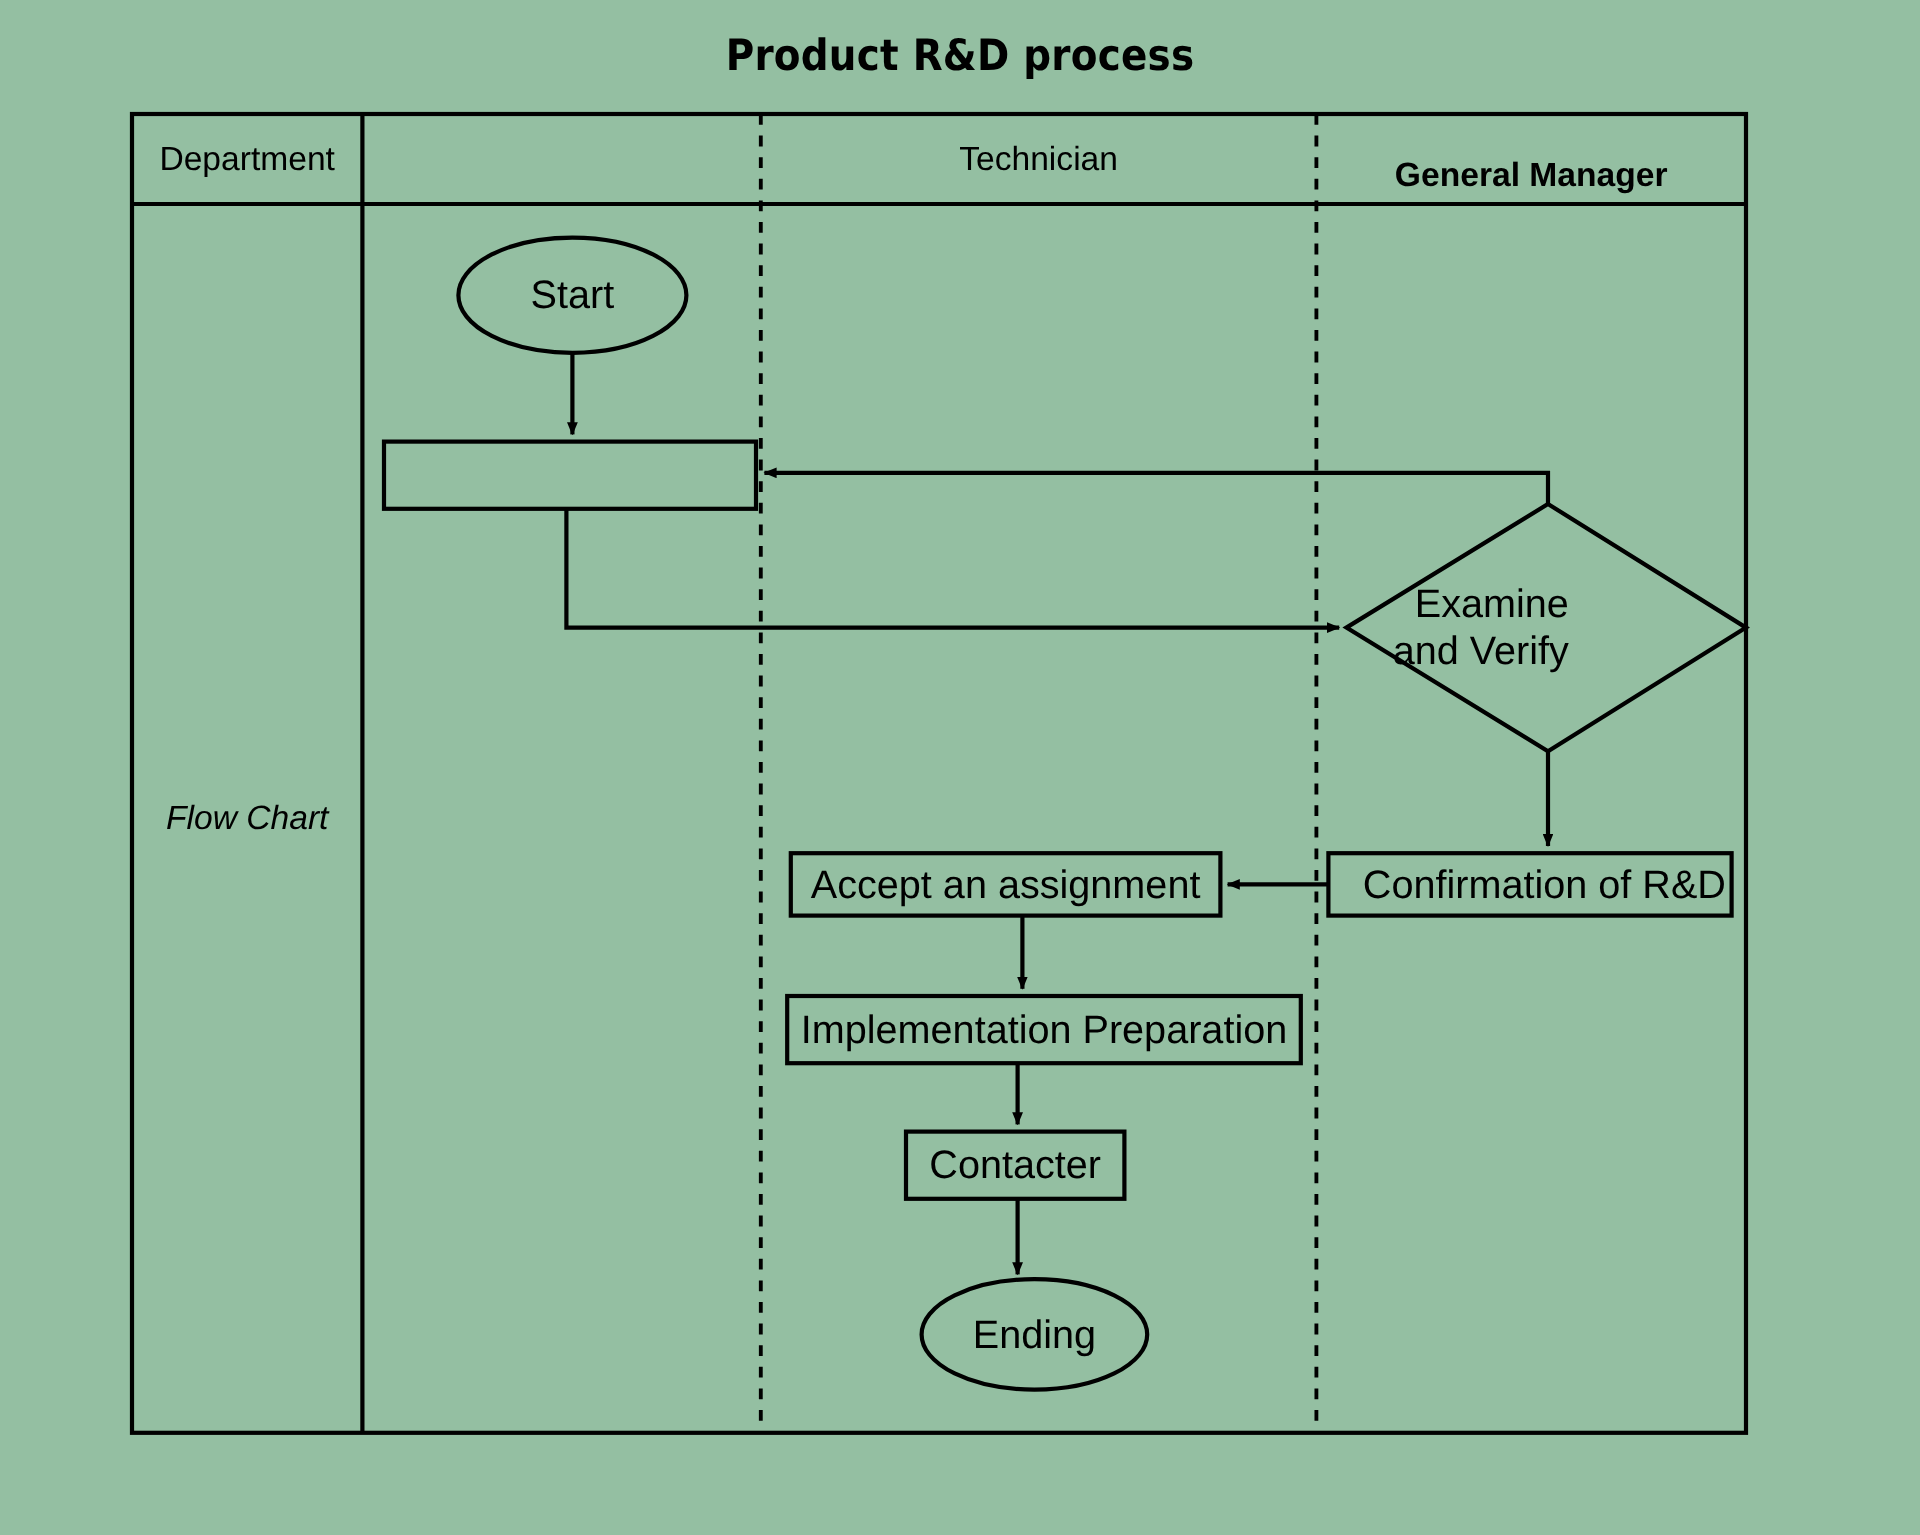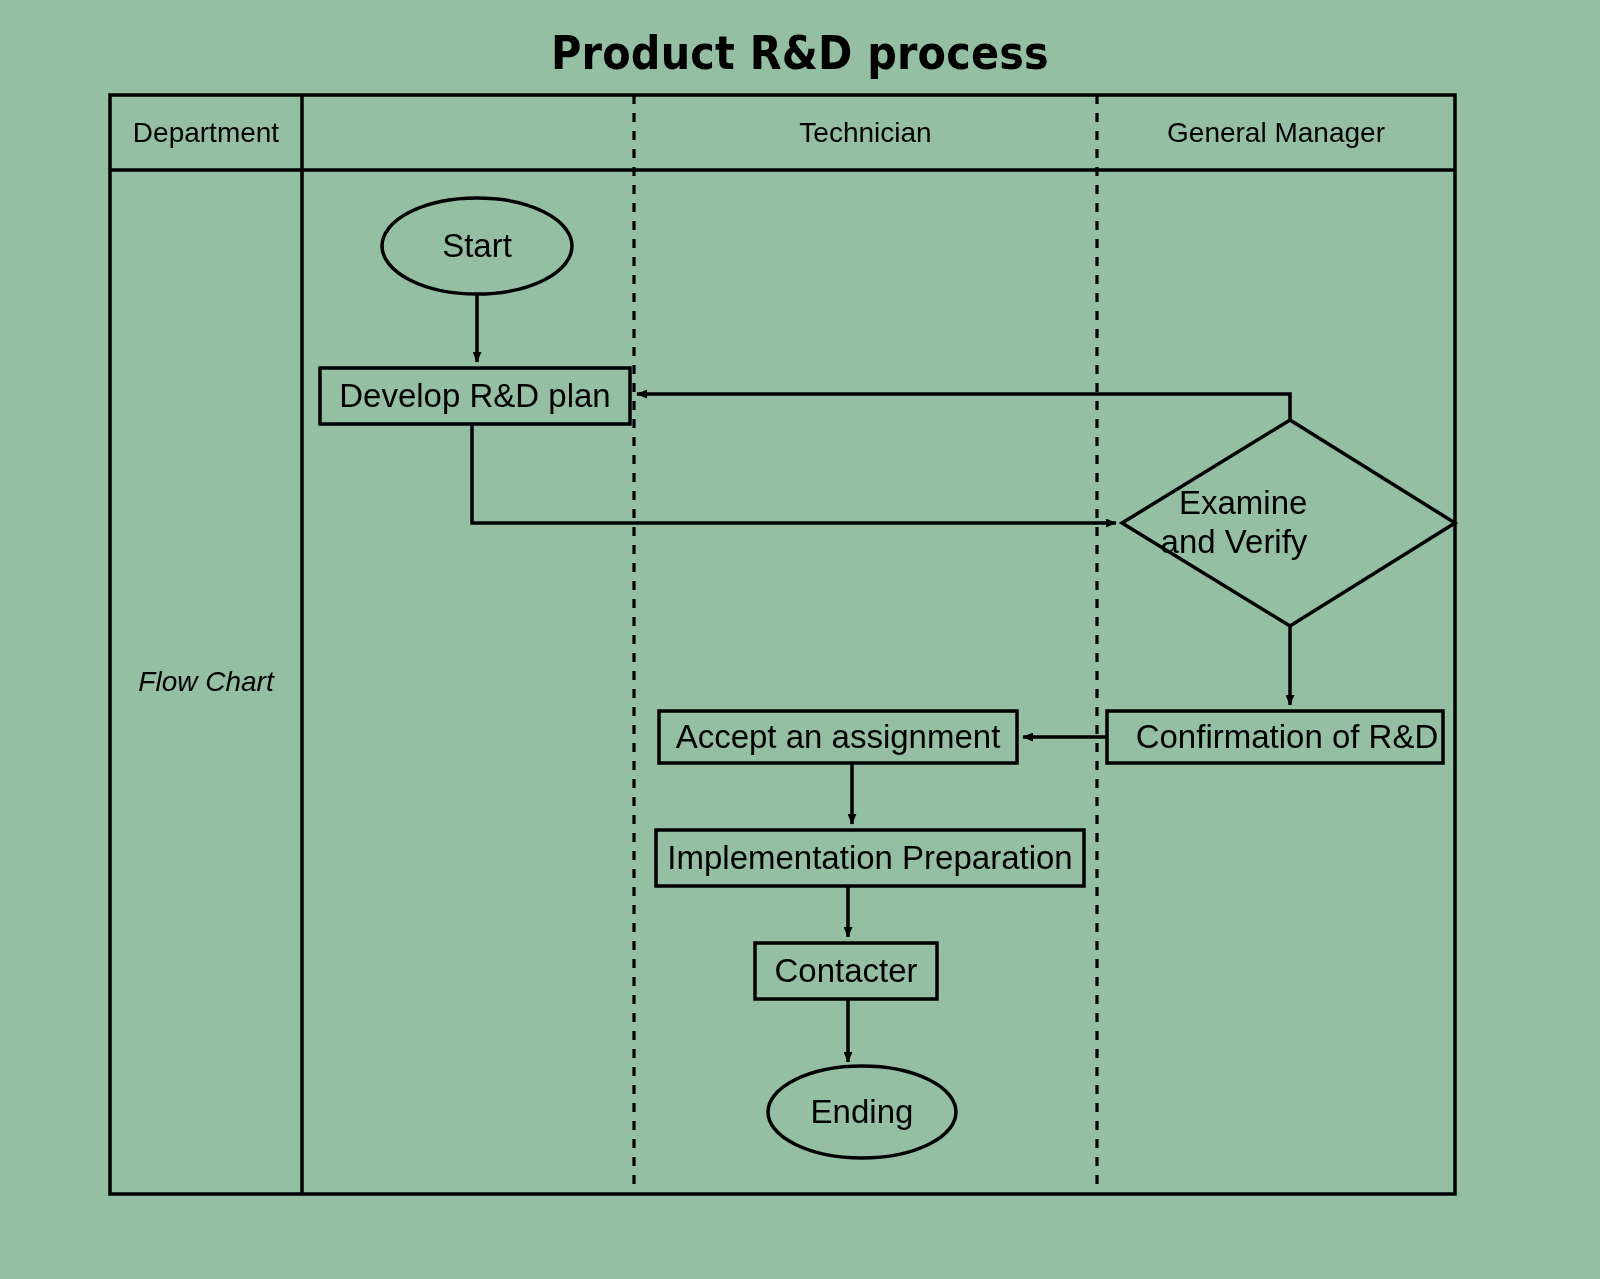--- a/index.html
+++ b/index.html
@@ -18,21 +18,21 @@
     position: relative;
     width: 1600px;
     height: 1279px;
   }
   #chart-title {
     position: absolute;
     left: 0;
     top: 26px;
     width: 1600px;
     text-align: center;
-    font-size: 46px;
+    font-size: 36px;
     font-weight: bold;
     font-family: "DejaVu Sans Condensed", "Liberation Sans Narrow", "Liberation Sans", sans-serif;
     letter-spacing: 0.2px;
   }
   #svg-layer {
     position: absolute;
     left: 0;
     top: 0;
   }
   .node-label {
@@ -139,27 +139,26 @@
       <line x1="848" y1="886" x2="848" y2="937" stroke="#000" stroke-width="3.5" marker-end="url(#arrowhead)"></line>
     </g>
 
     <g>
       <line x1="848" y1="999" x2="848" y2="1062" stroke="#000" stroke-width="3.5" marker-end="url(#arrowhead)"></line>
     </g>
   </svg>
 
   <div class="col-header" style="left:110px; top:95px; width:192px; height:75px;">Department</div>
   <div class="col-header" style="left:634px; top:95px; width:463px; height:75px;">Technician</div>
-  <div class="col-header" style="left:1097px; top:95px; width:358px; height:75px;">General Manager</div>
+  <div class="col-header" style="left:1097px; top:108px; width:358px; height:75px;font-weight:bold;">General Manager</div>
 
   <div id="dept-row-label" style="left:110px; top:170px; width:192px; height:1024px;font-style:italic;">Flow Chart</div>
 
   <div class="node-label" style="left:382px; top:198px; width:190px; height:96px;">Start</div>
 
-  <div class="node-label" style="left:320px; top:368px; width:310px; height:56px;">Develop R&amp;D plan</div>
 
   <div class="node-label" style="left:1109px; top:475px; width:250px; height:96px;text-align:right;">Examine
 and Verify</div>
 
   <div class="node-label" style="left:1107px; top:711px; width:336px; height:52px;margin-left:12px;">Confirmation of R&amp;D</div>
 
   <div class="node-label" style="left:659px; top:711px; width:358px; height:52px;">Accept an assignment</div>
 
   <div class="node-label" style="left:656px; top:830px; width:428px; height:56px;">Implementation Preparation</div>
 

